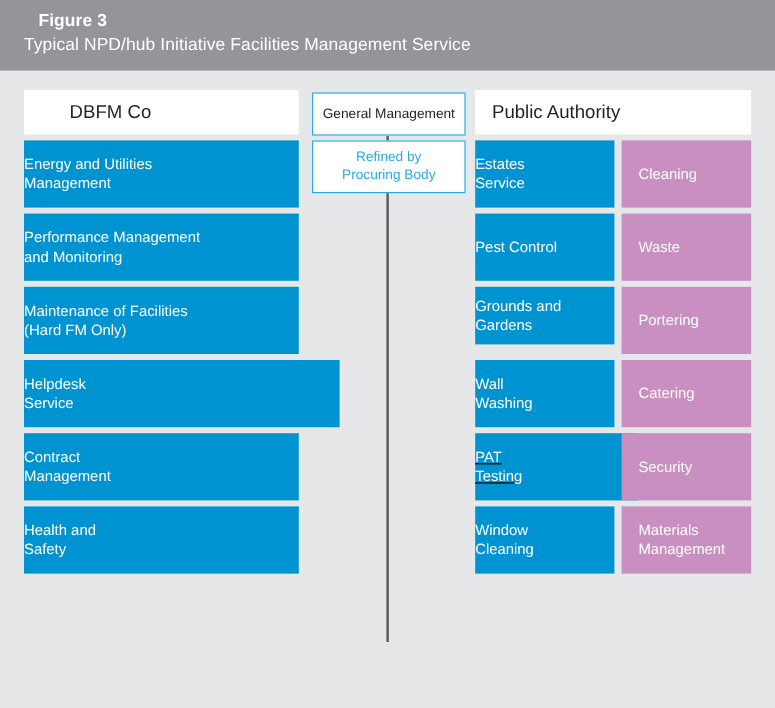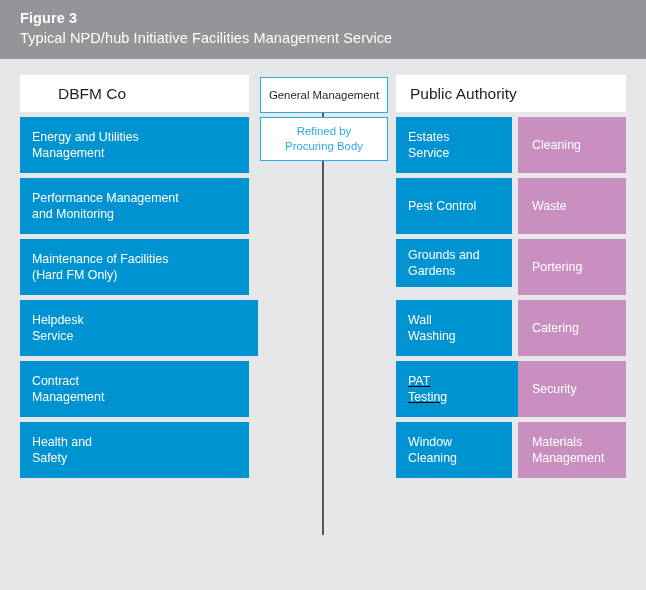--- a/index.html
+++ b/index.html
@@ -28,20 +28,21 @@
     background: #939598;
     box-sizing: border-box;
     padding: 9px 0 0 20px;
   }
   .fig-header-title {
     color: #ffffff;
     font-size: 14.5px;
     font-weight: bold;
     line-height: 19px;
     letter-spacing: 0.1px;
+    margin-left: 12px;
   }
   .fig-header-sub {
     color: #ffffff;
     font-size: 14.5px;
     font-weight: normal;
     line-height: 20px;
     letter-spacing: 0.1px;
   }
   
   .fig-body {
@@ -71,21 +72,21 @@
     color: #231f20;
     font-size: 15.5px;
     line-height: 20px;
     padding-left: 14px;
   }
   .box.blue {
     background: #0093d2;
   }
   .box.blue .box-label {
     color: #ffffff;
-    padding-left: 12px;
+    padding-left: 0;
   }
   .box.pink {
     background: #c98fc0;
   }
   .box.pink .box-label {
     color: #ffffff;
     padding-left: 14px;
   }
   .box.outline-top {
     background: #ffffff;
@@ -141,21 +142,21 @@
 Management</span>
     </div>
     <div class="box blue" style="left:20px; top:119px; width:229px; height:56px;">
       <span class="box-label">Performance Management
 and Monitoring</span>
     </div>
     <div class="box blue" style="left:20px; top:180px; width:229px; height:56px;">
       <span class="box-label">Maintenance of Facilities
 (Hard FM Only)</span>
     </div>
-    <div class="box blue" style="left:20px; top:241px; width:238px; height:56px;">
+    <div class="box blue" style="left:20px; top:241px; width:263px; height:56px;">
       <span class="box-label">Helpdesk
 Service</span>
     </div>
     <div class="box blue" style="left:20px; top:302px; width:229px; height:56px;">
       <span class="box-label">Contract
 Management</span>
     </div>
     <div class="box blue" style="left:20px; top:363px; width:229px; height:56px;">
       <span class="box-label">Health and
 Safety</span>

